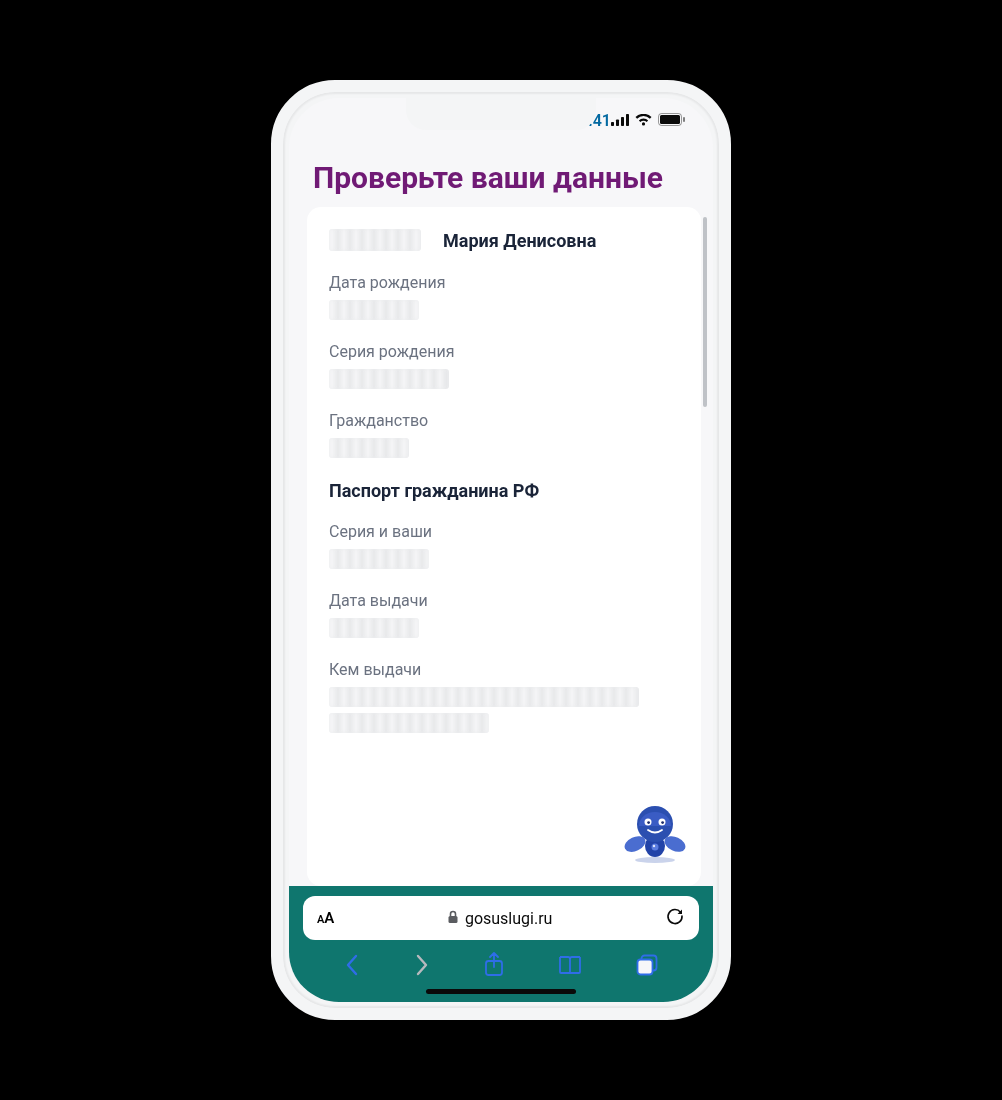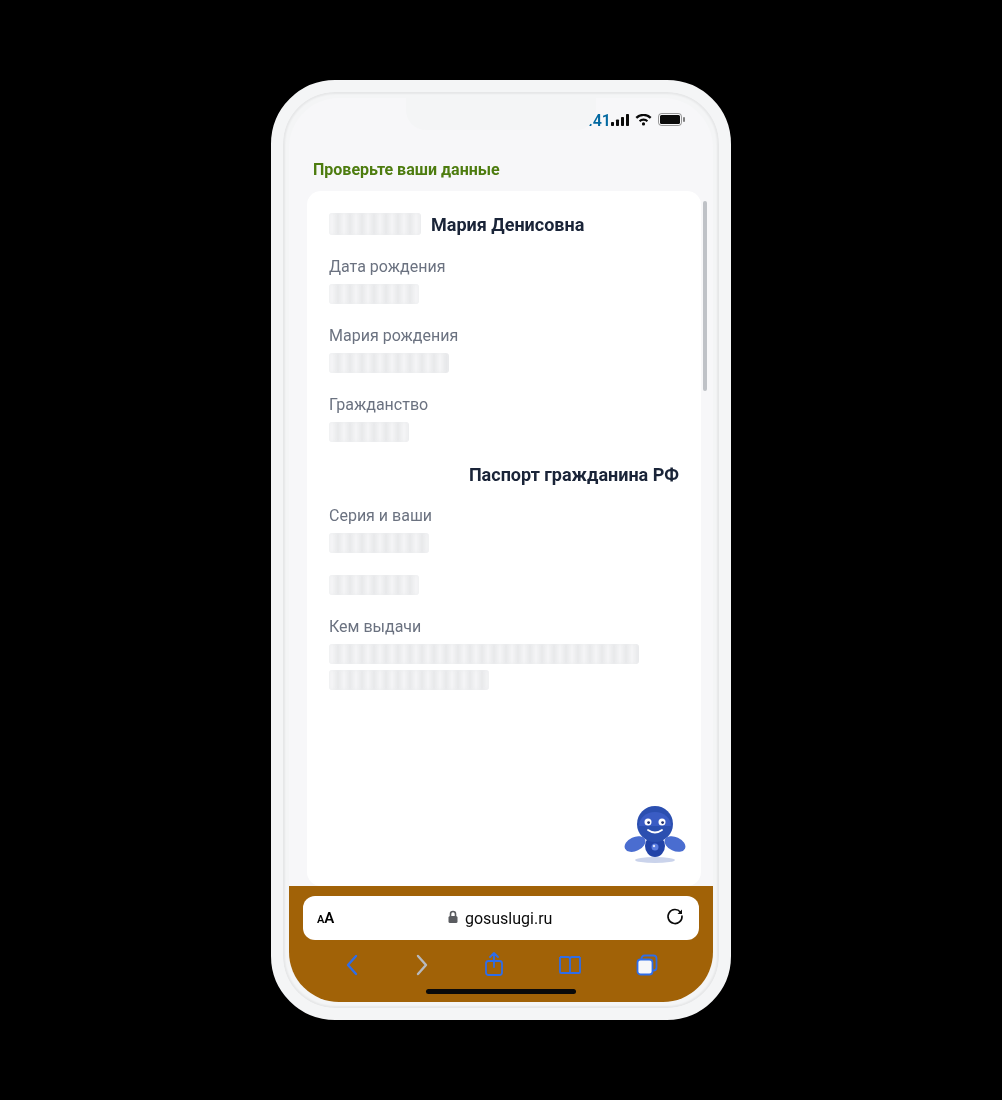--- a/index.html
+++ b/index.html
@@ -52,23 +52,23 @@
     align-items: center;
     justify-content: flex-end;
     padding: 0 28px 0 34px;
     font-size: 16px;
     font-weight: 600;
     color: #0369a1;
   }
   .status-right { display: flex; align-items: center; gap: 6px; }
   .page-title {
     padding: 18px 24px 12px 24px;
-    font-size: 16px;
+    font-size: 30px;
     font-weight: 700;
-    color: #4d7c0f;
+    color: #701a75;
   }
   .content-wrap {
     flex: 1;
     padding: 0 12px 0 18px;
     overflow: hidden;
     position: relative;
   }
   .scroll-track {
     position: absolute;
     right: 6px;
@@ -81,21 +81,21 @@
   .card {
     background: #fff;
     border-radius: 14px;
     padding: 22px 22px 8px 22px;
     height: 100%;
     overflow: hidden;
   }
   .name-row {
     display: flex;
     align-items: center;
-    gap: 10px;
+    gap: 22px;
     margin-bottom: 22px;
     font-size: 18px;
     font-weight: 700;
     color: #1a2438;
   }
   .blur-box {
     background: #ecedef;
     border-radius: 3px;
     position: relative;
     overflow: hidden;
@@ -114,29 +114,28 @@
   .field-label {
     font-size: 16px;
     color: #6b7280;
     margin-bottom: 8px;
   }
   .section-title {
     font-size: 18px;
     font-weight: 700;
     color: #1a2438;
     margin: 8px 0 20px 0;
-    text-align: right;
   }
   .assistant {
     position: absolute;
     right: 26px;
     bottom: 18px;
   }
   .browser-chrome {
-    background: #a16207;
+    background: #0f766e;
     padding: 10px 14px 8px 14px;
   }
   .addr-bar {
     background: #fff;
     border-radius: 12px;
     height: 44px;
     display: flex;
     align-items: center;
     justify-content: space-between;
     padding: 0 14px;
@@ -214,37 +213,38 @@
           <div class="blur-box" style="width:92px;height:22px;"></div>
           <span>Мария Денисовна</span>
         </div>
 
         <div class="field">
           <div class="field-label">Дата рождения</div>
           <div class="blur-box" style="width:90px;height:20px;"></div>
         </div>
 
         <div class="field">
-          <div class="field-label">Мария рождения</div>
+          <div class="field-label">Серия рождения</div>
           <div class="blur-box" style="width:120px;height:20px;"></div>
         </div>
 
         <div class="field">
           <div class="field-label">Гражданство</div>
           <div class="blur-box" style="width:80px;height:20px;"></div>
         </div>
 
         <div class="section-title">Паспорт гражданина РФ</div>
 
         <div class="field">
           <div class="field-label">Серия и ваши</div>
           <div class="blur-box" style="width:100px;height:20px;"></div>
         </div>
 
         <div class="field">
+          <div class="field-label">Дата выдачи</div>
           <div class="blur-box" style="width:90px;height:20px;"></div>
         </div>
 
         <div class="field">
           <div class="field-label">Кем выдачи</div>
           <div class="blur-box" style="width:310px;height:20px;margin-bottom:6px;"></div>
           <div class="blur-box" style="width:160px;height:20px;"></div>
         </div>
 
 

